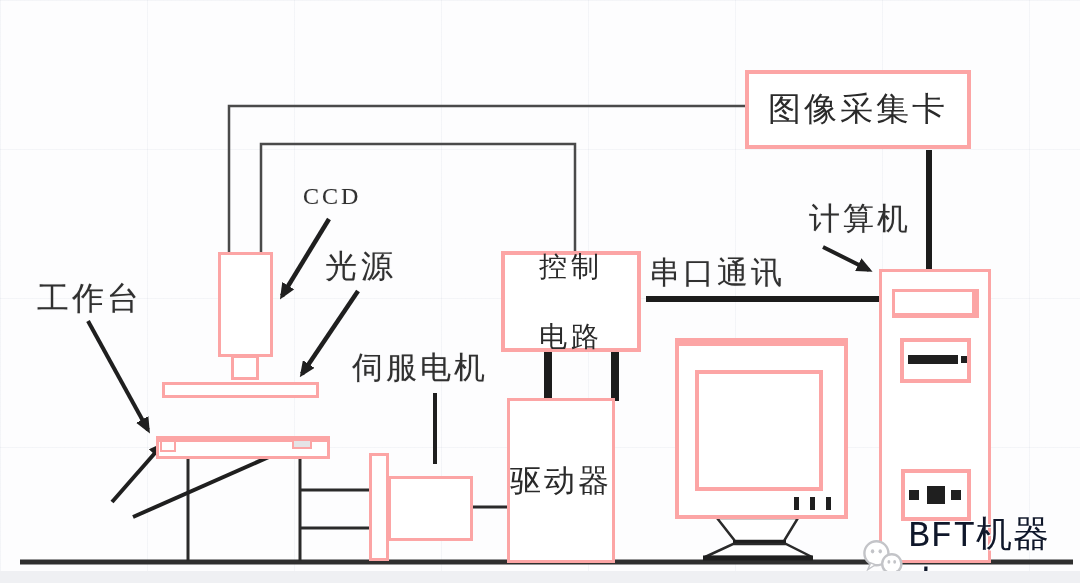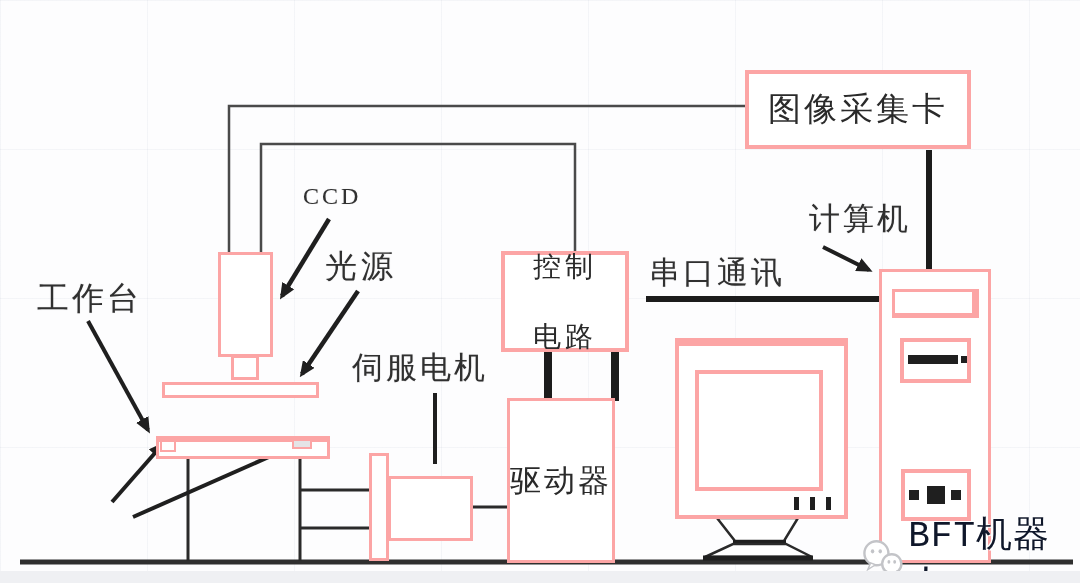--- a/index.html
+++ b/index.html
@@ -23,21 +23,21 @@
   svg.lines { position: absolute; left: 0; top: 0; z-index: 1; }
   .shape { position: absolute; background: #fff; border: 3px solid #fca5a5; z-index: 2; }
   .label {
     position: absolute; z-index: 4;
     color: #303030; white-space: nowrap; line-height: 1.1;
     text-shadow: 0 0 1px rgba(60,60,60,0.25);
   }
   
   .capture-card { left: 745px; top: 70px; width: 226px; height: 79px; border-width: 4px;
     display: flex; align-items: center; justify-content: center; font-size: 33px; letter-spacing: 3px; }
-  .control-box { left: 501px; top: 251px; width: 128px; height: 101px; border-width: 4px;
+  .control-box { left: 501px; top: 251px; width: 140px; height: 101px; border-width: 4px;
     display: flex; flex-direction: column; align-items: center; justify-content: center;
     font-size: 28px; letter-spacing: 4px; line-height: 36px; gap: 34px; }
   .driver-box { left: 507px; top: 398px; width: 108px; height: 165px;
     display: flex; align-items: center; justify-content: center; font-size: 31px; letter-spacing: 3px; }
   
   .camera-body { left: 218px; top: 252px; width: 55px; height: 105px; }
   .camera-lens { left: 231px; top: 355px; width: 28px; height: 25px; }
   .light-plate { left: 162px; top: 382px; width: 157px; height: 16px; }
   
   .tabletop { left: 156px; top: 436px; width: 174px; height: 23px; border-top-width: 6px; }

